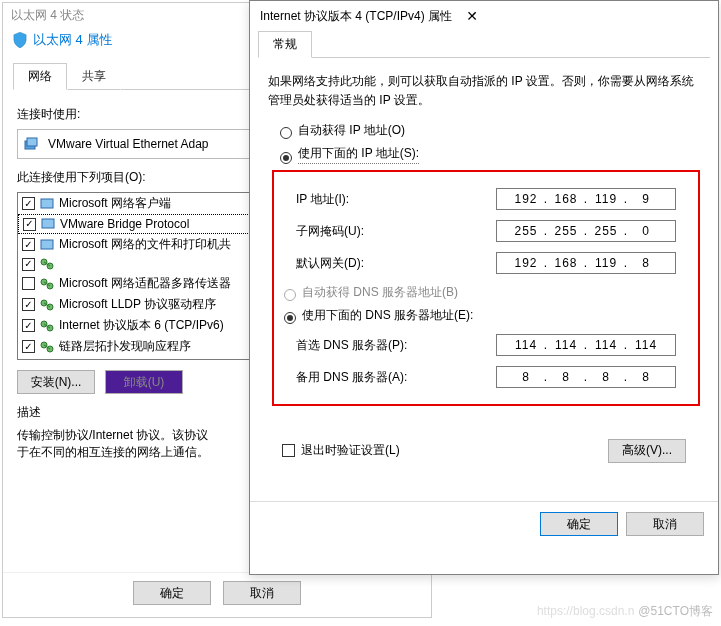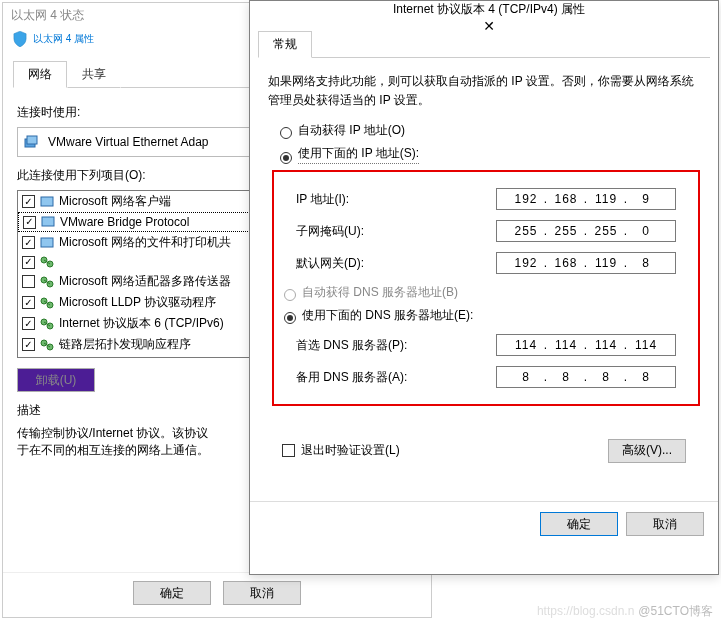--- a/index.html
+++ b/index.html
@@ -1,22 +1,22 @@
 <!DOCTYPE html>
 <html><head>
 <meta charset="utf-8">
 <style>
 * { box-sizing: border-box; font-family: "Microsoft YaHei", "Segoe UI", Tahoma, sans-serif; }
 body { margin: 0; background: #fff; width: 721px; height: 626px; overflow: hidden; font-size: 12px; position: relative; }
 .bg-window { position: absolute; left: 2px; top: 2px; width: 430px; height: 616px; border: 1px solid #ccc; background: #fff; }
 .bg-header { height: 22px; padding: 4px 8px; color: #888; font-size: 12px; }
-.bg-title { display: flex; align-items: center; gap: 6px; padding: 6px 10px; color: #0078d7; font-size: 10px; }
+.bg-title { display: flex; align-items: center; gap: 6px; padding: 6px 10px; color: #0078d7; font-size: 13px; }
 .shield-icon { width: 14px; height: 16px; }
 .fg-window { position: absolute; left: 249px; top: 0; width: 470px; height: 575px; border: 1px solid #818181; background: #fff; box-shadow: 0 3px 10px rgba(0,0,0,.15); }
-.fg-titlebar { height: 30px; display: flex; align-items: center; padding-left: 10px; flex-direction: column; }
+.fg-titlebar { height: 30px; display: flex; align-items: center; padding-left: 10px; }
 .fg-title { font-size: 12px; }
 .close-btn { width: 40px; height: 30px; display: flex; align-items: center; justify-content: center; font-size: 14px; }
 .tab-row { display: flex; border-bottom: 1px solid #ccc; margin: 0 8px; }
 .tab-bg { display: flex; border-bottom: 1px solid #ccc; margin: 8px 10px 0 10px; }
 .tab { padding: 4px 14px; border: 1px solid #ccc; border-bottom: 1px solid #fff; margin-bottom: -1px; background: #fff; font-size: 12px; }
 .tab.inactive { border: 1px solid transparent; border-bottom: 1px solid #ccc; color: #333; }
 .content { padding: 14px 18px; font-size: 12px; }
 .desc { line-height: 1.6; margin-bottom: 12px; }
 .radio-row { display: flex; align-items: flex-end; gap: 6px; margin: 6px 0 6px 12px; font-size: 12px; }
 .radio { width: 12px; height: 12px; border: 1px solid #333; border-radius: 50%; display: inline-flex; align-items: center; justify-content: center; flex-shrink: 0; }
@@ -146,20 +146,21 @@
             </svg>
             <span>链路层拓扑发现响应程序</span>
           </div>
       </div>
       <div class="scroll-track">
         <div class="scroll-arrow">▲</div>
         <div class="scroll-arrow">▼</div>
       </div>
     </div>
     <div class="bg-btn-row">
+      <div class="btn">安装(N)...</div>
       <div class="btn disabled">卸载(U)</div>
     </div>
     <div class="desc-section">
       <div class="bg-label">描述</div>
       <div>传输控制协议/Internet 协议。该协议</div>
       <div>于在不同的相互连接的网络上通信。</div>
     </div>
   </div>
   <div class="ok-row">
     <div class="btn">确定</div>

